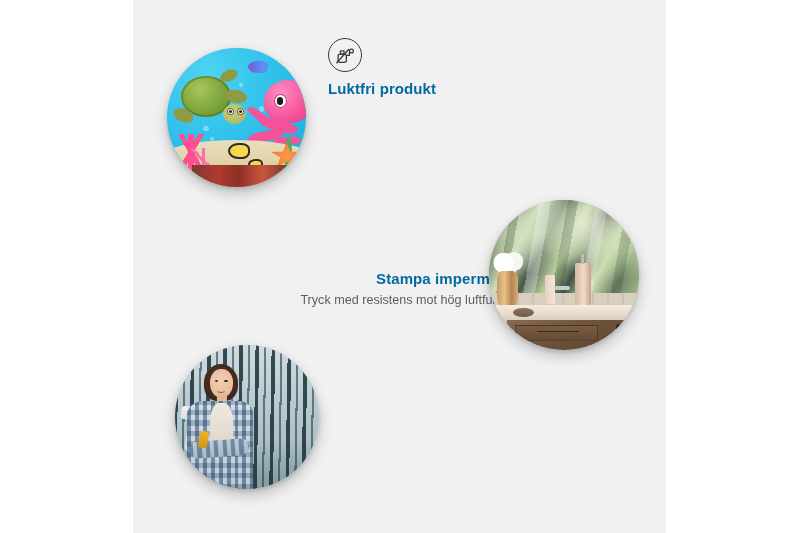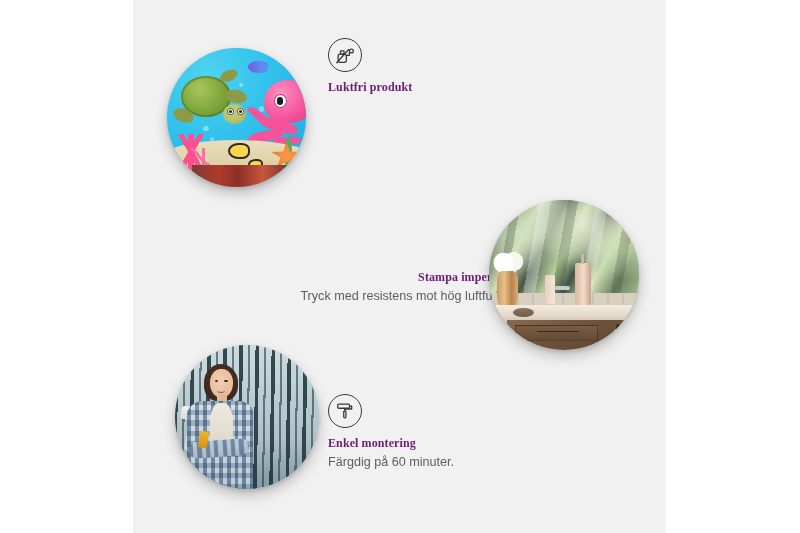--- a/index.html
+++ b/index.html
@@ -292,27 +292,26 @@
   }
   .roller-grip {
     position:absolute; left:17%; top:60%; width:6%; height:12%;
     background: linear-gradient(#f0b622,#d4931a); border-radius:3px;
     transform: rotate(10deg);
   }
 
   
   .feature { position:absolute; }
   .feature .title {
-    color: #701a75;
-    font-size: 12px;
+    color: #0369a1;
+    font-size: 15px;
     font-weight: bold;
     line-height: 1.25;
     margin: 0 0 3px 0;
     letter-spacing: .1px;
-    font-family: Liberation Serif, serif;
   }
   .feature .desc {
     color: #5d5d5d;
     font-size: 12.6px;
     line-height: 1.42;
     margin: 0;
   }
   .icon-circle {
     width: 34px; height: 34px;
     border: 1.6px solid #3a3a3a;
@@ -428,26 +427,15 @@
         <span class="w-eye r"></span>
         <span class="w-smile"></span>
         <div class="w-neck"></div>
         <div class="w-shirt"></div>
         <div class="w-tee"></div>
         <div class="w-arm"></div>
         <div class="roller-grip"></div>
       </div>
     </div>
 
-    <div class="feature" id="feat-mount">
-      <div class="icon-circle">
-        <svg width="22" height="22" viewBox="0 0 24 24" fill="none" stroke="#3a3a3a" stroke-width="1.4" stroke-linecap="round" stroke-linejoin="round">
-          <rect x="4" y="4.4" width="13" height="4.6" rx="1.4"></rect>
-          <path d="M17 6.7h2.3v3.1h-7.6v2"></path>
-          <rect x="10.6" y="11.8" width="2.4" height="7.6" rx="1"></rect>
-        </svg>
-      </div>
-      <p class="title">Enkel montering</p>
-      <p class="desc">Färgdig på 60 minuter.</p>
-    </div>
 
   </div>
 </div>
 
 </body></html>

